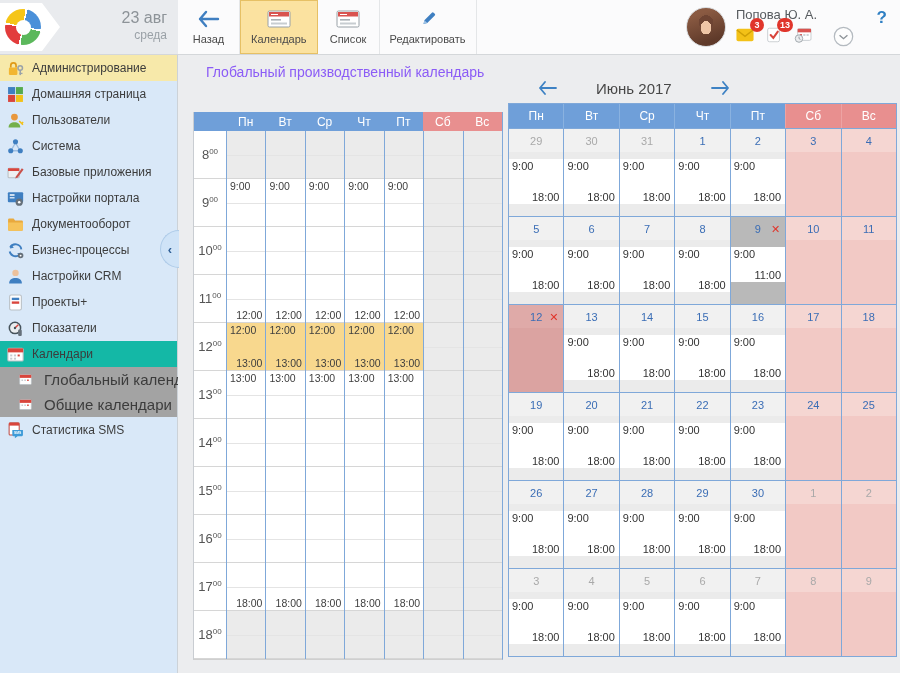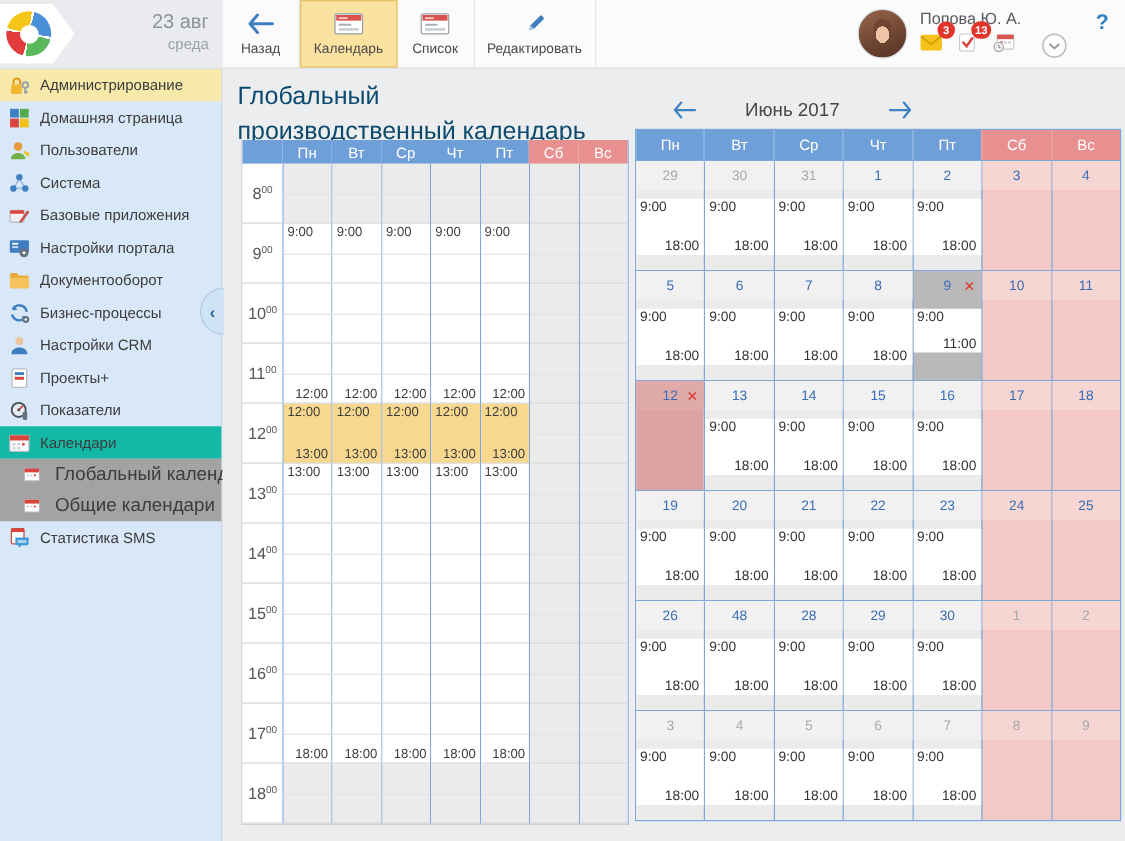--- a/index.html
+++ b/index.html
@@ -46,21 +46,21 @@
   .sb-item { height:26px; display:flex; align-items:center; padding-left:7px; font-size:12px; color:#3c3c3c; cursor:pointer; white-space:nowrap; }
   .sb-item .icon { width:17px; height:17px; flex:none; margin-right:8px; }
   .sb-item.sub { background:#a3a3a3; height:25px; font-size:15px;gap:6px; }
   .sb-item.sub .icon { width:13px; height:13px; margin-left:12px; margin-right:6px; }
   .sb-item.active { background:#f7e9aa; }
   .sb-item.active-light { background:#14b8a6; }
   .sidebar-handle { position:absolute; left:160px; top:230px; width:19px; height:38px; background:#cfe3f7; border:1px solid #aecbe8; border-right:none; border-radius:19px 0 0 19px; display:flex; align-items:center; justify-content:center; color:#2f5f96; font-size:13px; font-weight:700; cursor:pointer; z-index:6; }
 
   
   .content { position:absolute; left:178px; top:55px; right:0; bottom:0; background:#ecedef; }
-  .page-title { position:absolute; left:12px; top:8px; width:280px; font-size:20px; color:#0c4a6e; line-height:1.4; }
+  .page-title { position:absolute; left:28px; top:8px; width:280px; font-size:14px; color:#8b5cf6; line-height:1.4; }
 
   
   .week-grid { position:absolute; left:15px; top:57px; width:310px; border-left:1px solid #c9cdd2; border-right:1px solid #7fa8d9; border-bottom:1px solid #cfcfcf; background:#fff; }
   .wg-hrow { display:flex; height:19px; }
   .wg-spacer { width:32px; flex:none; background:#6f9fd9; }
   .wg-h { flex:1; background:#6f9fd9; color:#fff; font-size:12px; display:flex; align-items:center; justify-content:center; }
   .wg-h.we { background:#e88f8f; }
   .wg-body { display:flex; }
   .wg-timecol { width:32px; flex:none; background:#fff; }
   .wg-time { height:48px; border-bottom:1px solid #d6d6d6; display:flex; align-items:center; justify-content:center; font-size:13px; color:#555; }
@@ -1028,21 +1028,21 @@
               <span class="dn">26</span>
             </div>
             <div class="mg-gap1"></div>
             <div class="mg-band">
               <span class="b-start">9:00</span>
               <span class="b-end">18:00</span>
             </div>
           </div>
           <div class="mg-cell work">
             <div class="mg-num">
-              <span class="dn">48</span>
+              <span class="dn">27</span>
             </div>
             <div class="mg-gap1"></div>
             <div class="mg-band">
               <span class="b-start">9:00</span>
               <span class="b-end">18:00</span>
             </div>
           </div>
           <div class="mg-cell work">
             <div class="mg-num">
               <span class="dn">28</span>

